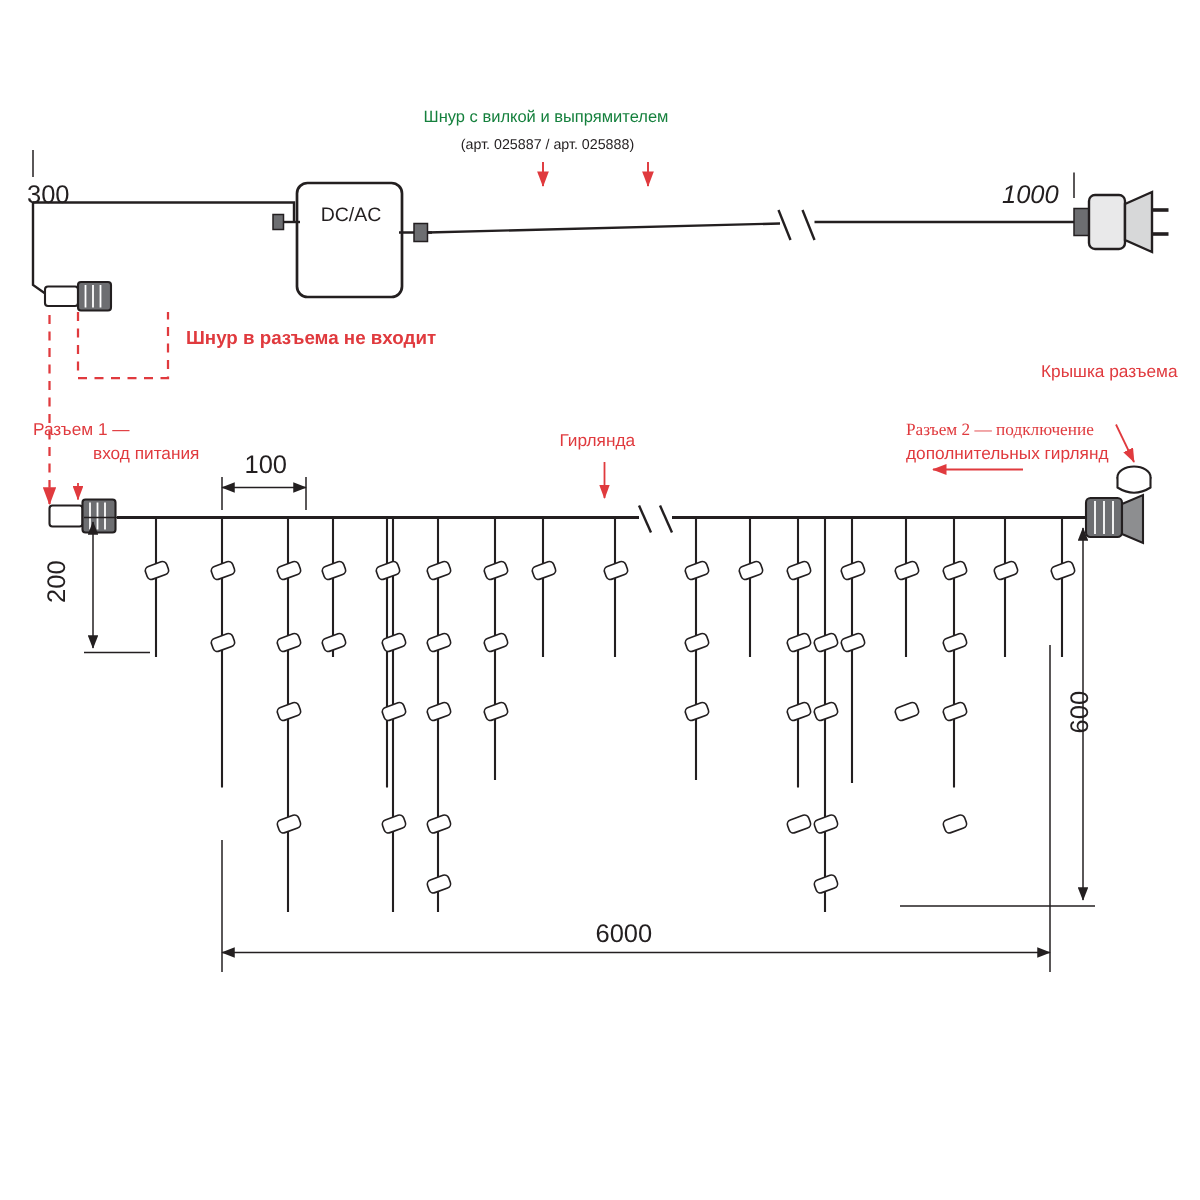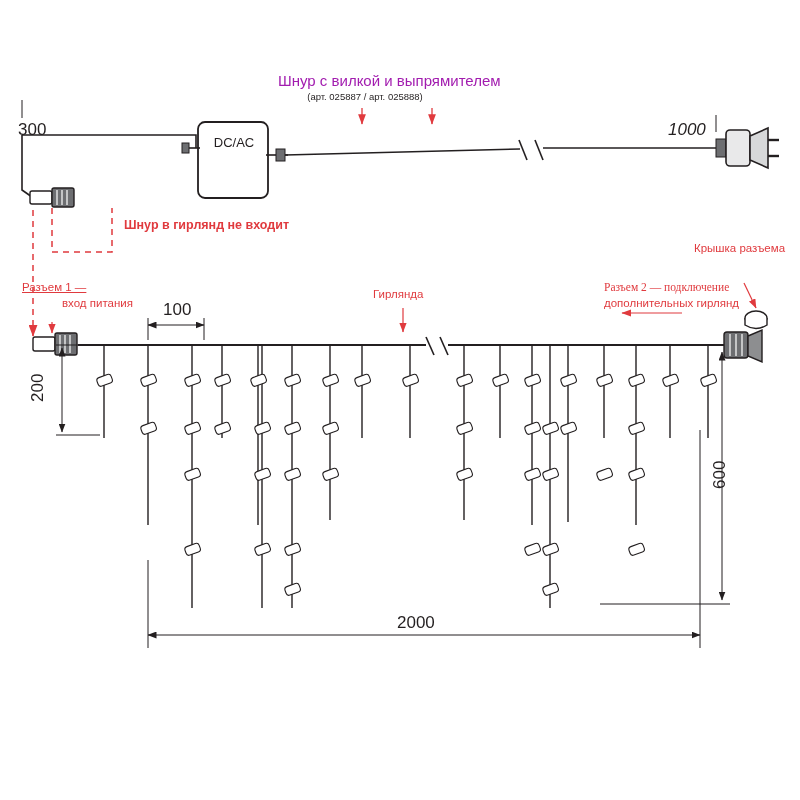--- a/index.html
+++ b/index.html
@@ -38,22 +38,22 @@
     color: #e03a3e;
     font-size: 12.5px;
     font-weight: bold;
   }
   .note-red-thin {
     color: #e03a3e;
     font-size: 11.5px;
     font-weight: normal;
   }
   .cap {
-    font-size: 15px;
-    color: #a21caf;
+    font-size: 11px;
+    color: #15803d;
   }
   .cap-small {
     font-size: 9.5px;
     color: #231f20;
   }
   .center {
     text-align: center;
   }
   .rot {
     transform: rotate(-90deg);
@@ -277,33 +277,33 @@
 
   <div class="lbl cap center" style="left:278px; top:72px; width:172px;">Шнур с вилкой и выпрямителем</div>
   <div class="lbl cap-small center" style="left:300px; top:92px; width:130px;">(арт. 025887 / арт. 025888)</div>
 
   <div class="lbl dim" style="left:18px; top:120px;">300</div>
 
   <div class="lbl dim" style="left:668px; top:120px;font-style:italic;">1000</div>
 
   <div class="lbl" style="left:205px; top:136px; width:58px; text-align:center; font-size:13px; color:#231f20;">DC/AC</div>
 
-  <div class="lbl note-red" style="left:124px; top:218px;">Шнур в гирлянд не входит</div>
-
-  <div class="lbl note-red-thin" style="left:22px; top:281px;text-decoration:underline;">Разъем 1 —</div>
+  <div class="lbl note-red" style="left:124px; top:218px;">Шнур в разъема не входит</div>
+
+  <div class="lbl note-red-thin" style="left:22px; top:281px;">Разъем 1 —</div>
   <div class="lbl note-red-thin" style="left:24px; top:297px;margin-left:38px;">вход питания</div>
 
   <div class="lbl note-red-thin" style="left:604px; top:281px;font-family:Liberation Serif, serif;">Разъем 2 — подключение</div>
   <div class="lbl note-red-thin" style="left:604px; top:297px;">дополнительных гирлянд</div>
 
   <div class="lbl note-red-thin" style="left:694px; top:242px;">Крышка разъема</div>
 
   <div class="lbl note-red-thin" style="left:373px; top:288px;">Гирлянда</div>
 
   <div class="lbl dim" style="left:163px; top:300px;">100</div>
 
   <div class="lbl dim rot" style="left:58px; top:378px; width:40px; margin-left:-40px; text-align:center;">200</div>
 
   <div class="lbl dim rot" style="left:700px; top:465px; width:40px; text-align:center;">600</div>
 
-  <div class="lbl dim" style="left:397px; top:613px;">2000</div>
+  <div class="lbl dim" style="left:397px; top:613px;">6000</div>
 
 </div>
 
 </body></html>

